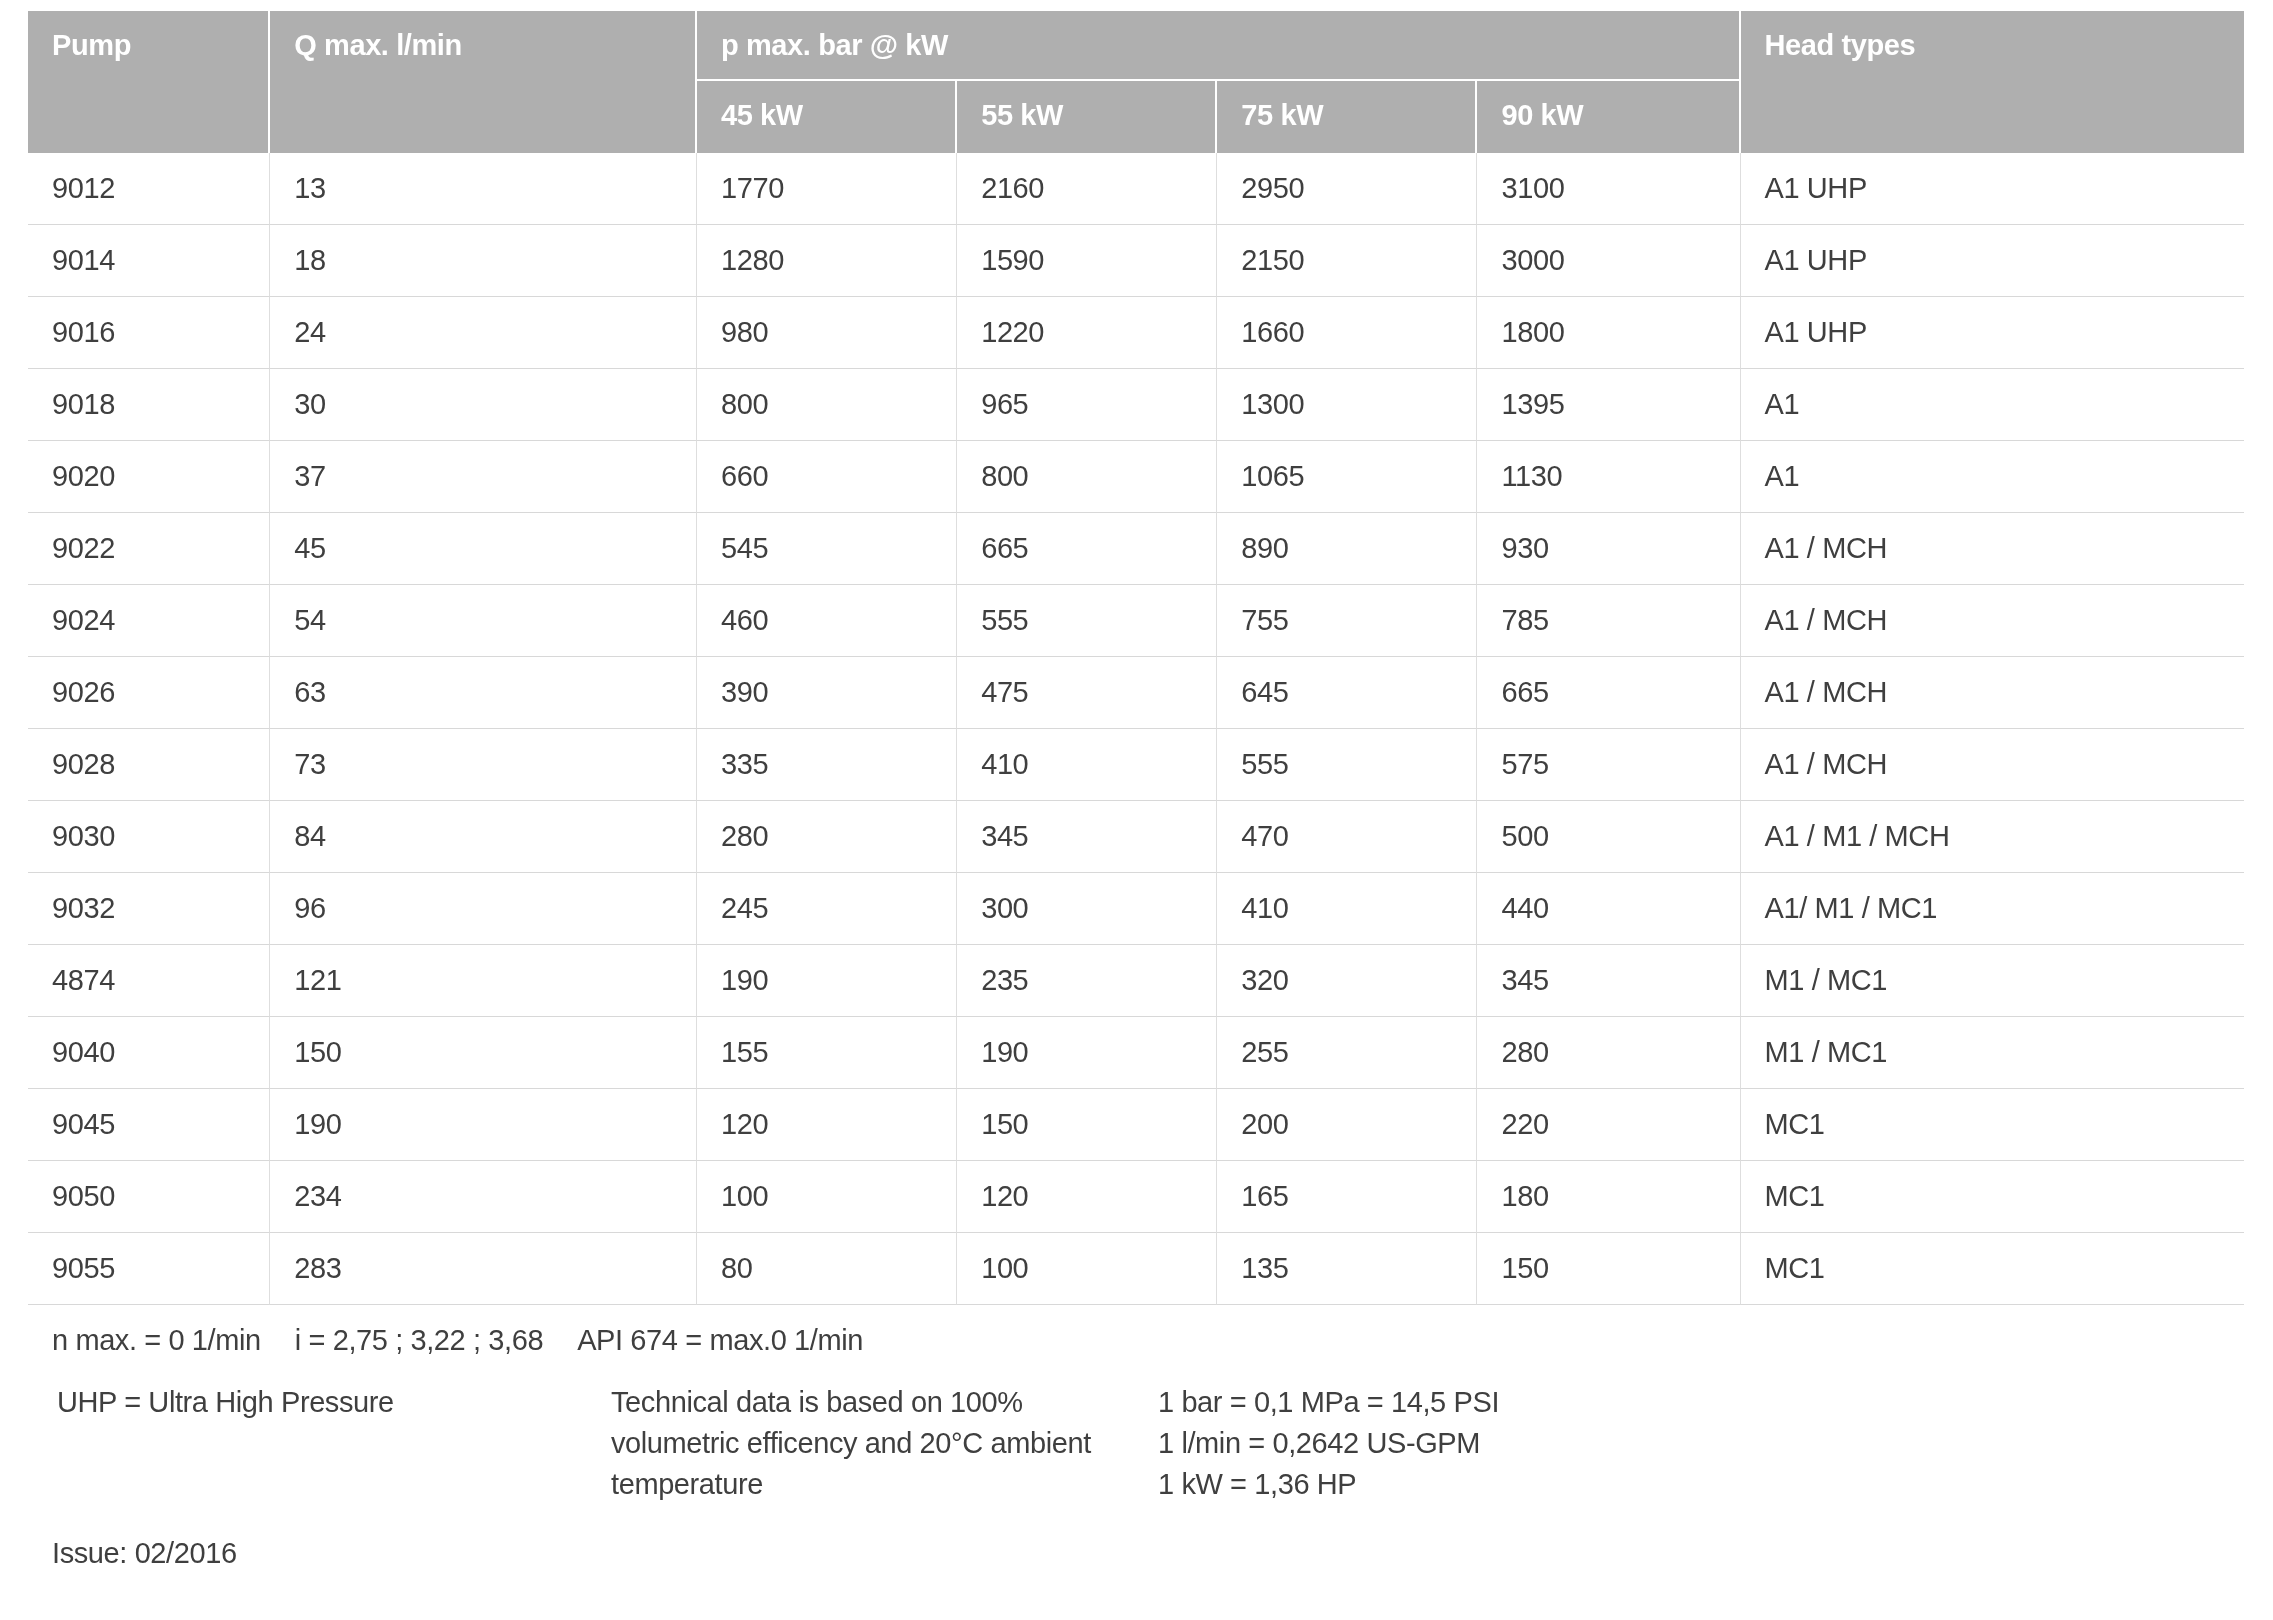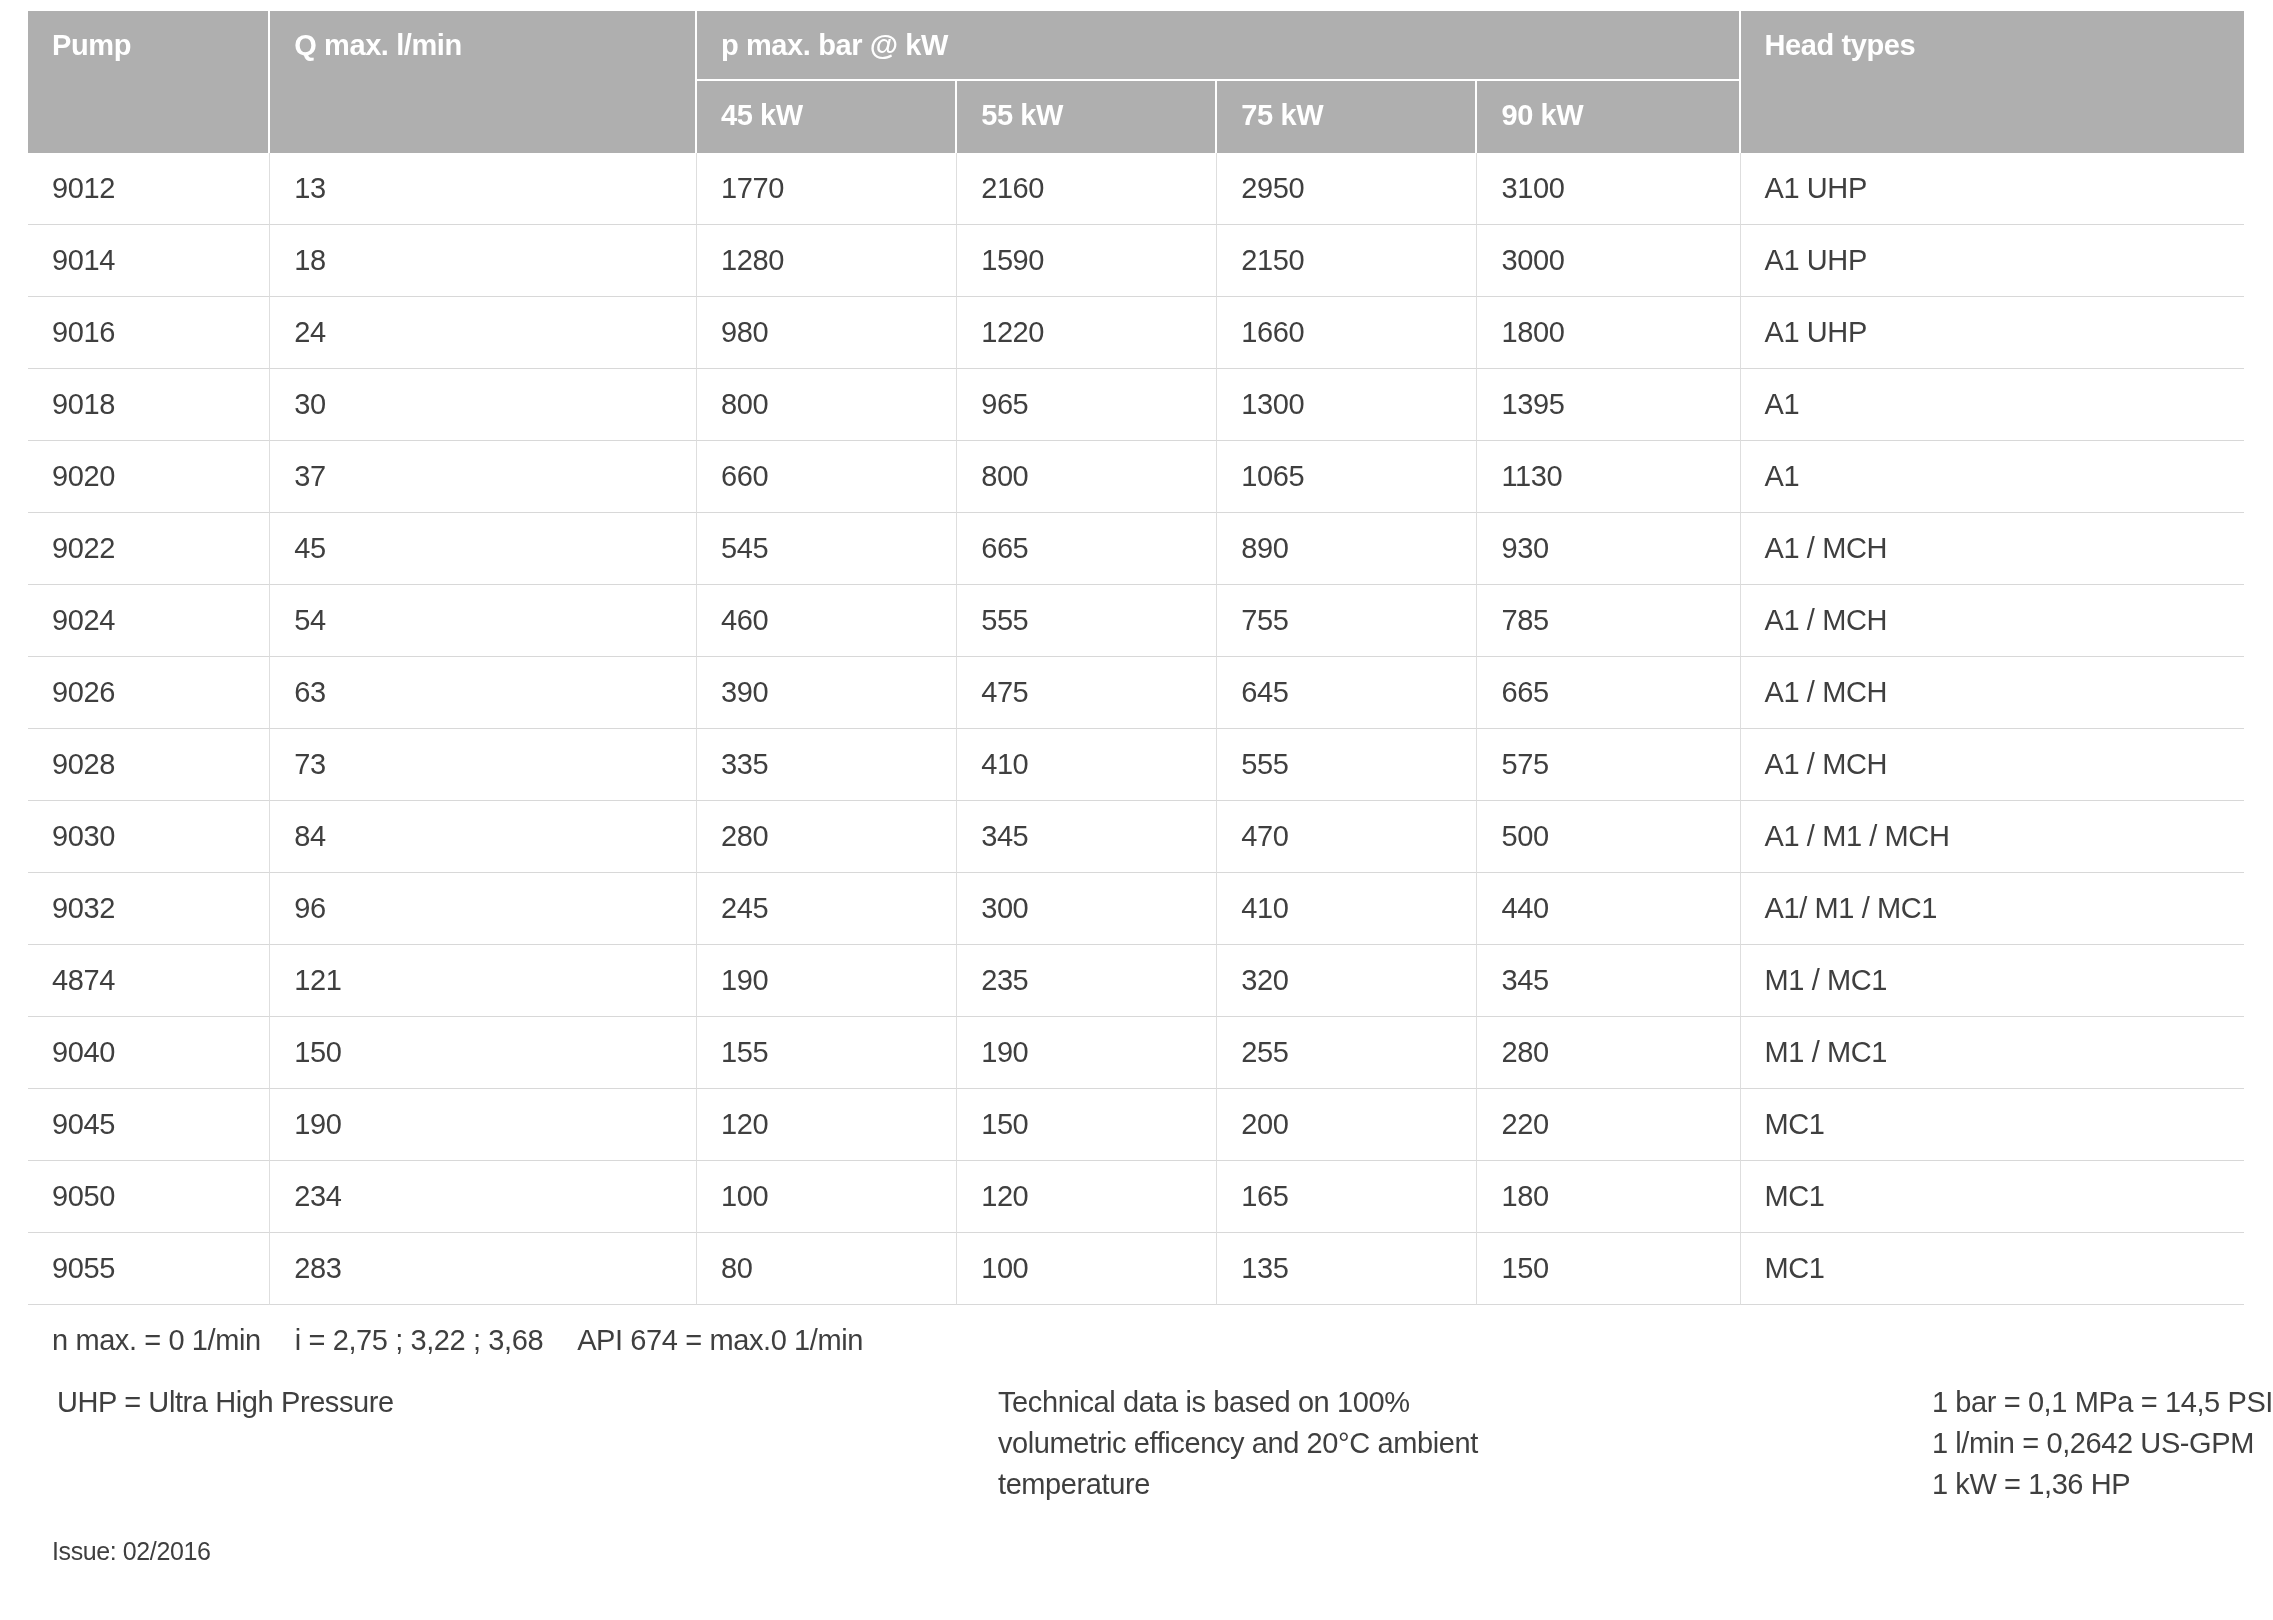--- a/index.html
+++ b/index.html
@@ -52,27 +52,26 @@
     gap: 34px;
     font-size: 29px;
   }
   .footnote-grid {
     margin-top: 24.6px;
     padding-left: 57px;
     display: flex;
     align-items: flex-start;
     font-size: 29px;
     line-height: 41px;
-    justify-content: space-between;
   }
   .fg-col1 { width: 554px; }
   .fg-col2 { width: 547px; padding-right: 57px; }
   .fg-col3 { width: 556px; white-space: nowrap; }
   .fg-col4 span { display: block; }
-  .issue { margin: 32px 0 0 52px; font-size: 25px; }
+  .issue { margin: 32px 0 0 52px; font-size: 29px; }
 </style>
 </head>
 <body>
 
 <table class="spec">
   <colgroup>
     <col style="width:10.93%">
     <col style="width:19.26%">
     <col style="width:11.74%">
     <col style="width:11.74%">

